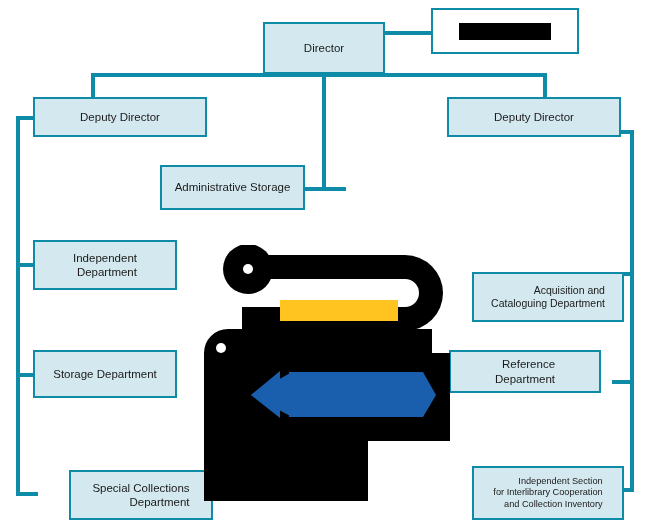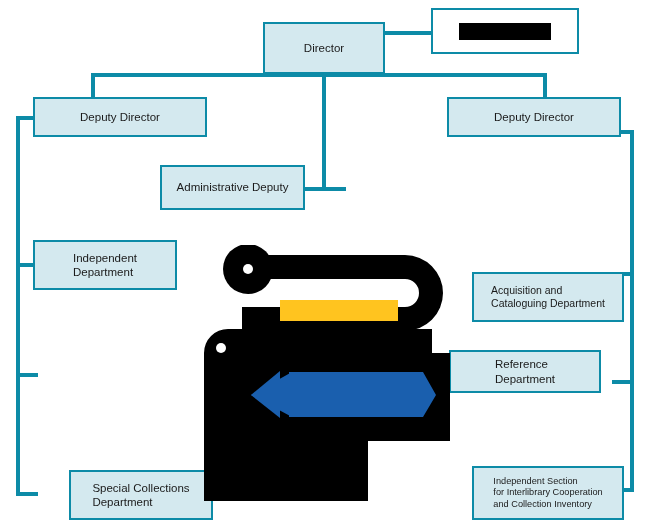--- a/index.html
+++ b/index.html
@@ -18,21 +18,21 @@
     overflow: hidden;
   }
   .node {
     position: absolute;
     box-sizing: border-box;
     background: #d4e9ef;
     border: 2px solid #0d8ba7;
     display: flex;
     align-items: center;
     justify-content: center;
-    text-align: left;
+    text-align: right;
     color: #1a1a1a;
     line-height: 1.25;
     z-index: 3;
   }
   .node .label {
     display: block;
     padding: 0 4px;
     white-space: pre-line;
   }
   .node.size-11 { font-size: 11.5px; }
@@ -106,34 +106,37 @@
 
   <div class="node size-11" style="left:33px; top:97px; width:174px; height:40px;">
     <span class="label">Deputy Director</span>
   </div>
 
   <div class="node size-11" style="left:447px; top:97px; width:174px; height:40px;">
     <span class="label">Deputy Director</span>
   </div>
 
   <div class="node size-11" style="left:160px; top:165px; width:145px; height:45px;">
-    <span class="label">Administrative Deputy</span>
+    <span class="label">Administrative Storage</span>
   </div>
 
 
   <div class="node size-11" style="left:33px; top:240px; width:144px; height:50px;">
     <span class="label">Independent
 Department</span>
   </div>
 
   <div class="node size-10" style="left:472px; top:240px; width:152px; height:50px;">
     <span class="label">Acquisition and
 Cataloguing Department</span>
   </div>
 
+  <div class="node size-11" style="left:33px; top:350px; width:144px; height:48px;">
+    <span class="label">Storage Department</span>
+  </div>
 
   <div class="node size-11" style="left:449px; top:350px; width:152px; height:43px;">
     <span class="label">Reference
 Department</span>
   </div>
 
   <div class="node size-11" style="left:33px; top:470px; width:144px; height:50px;margin-left:36px;">
     <span class="label">Special Collections
 Department</span>
   </div>

